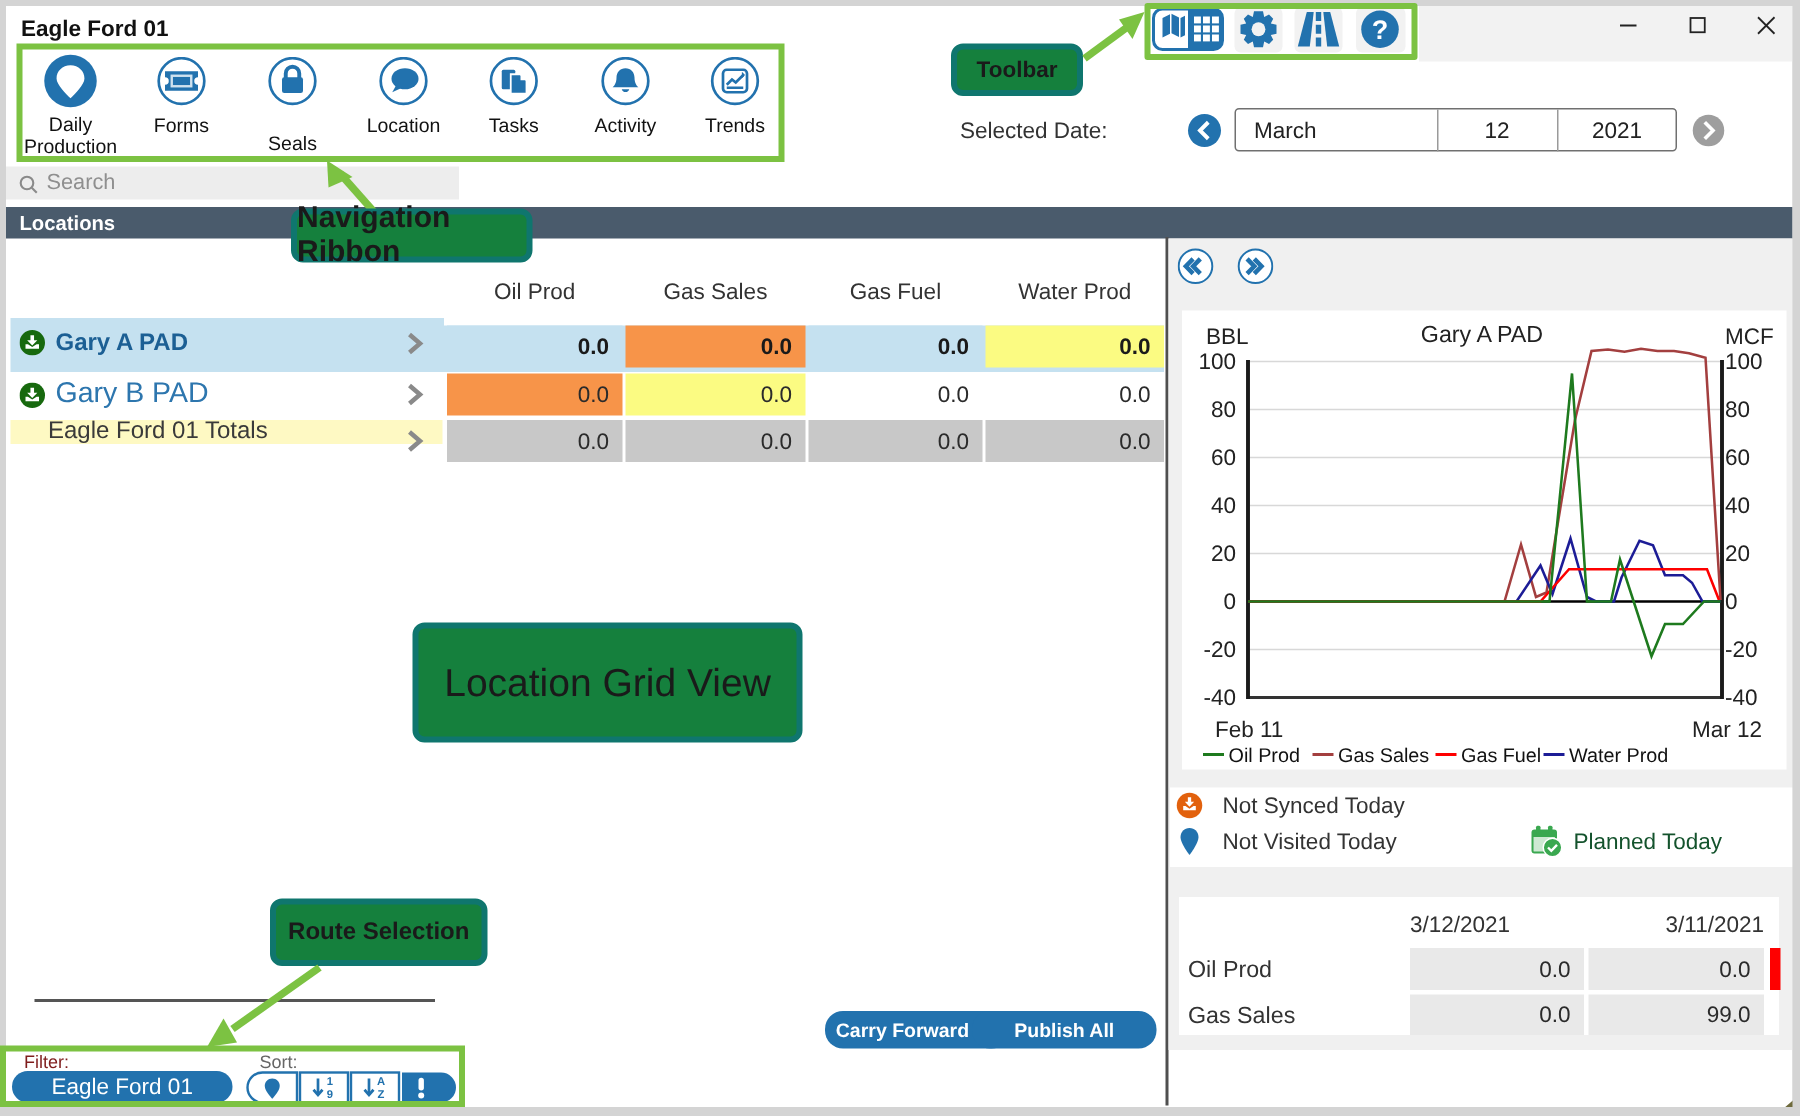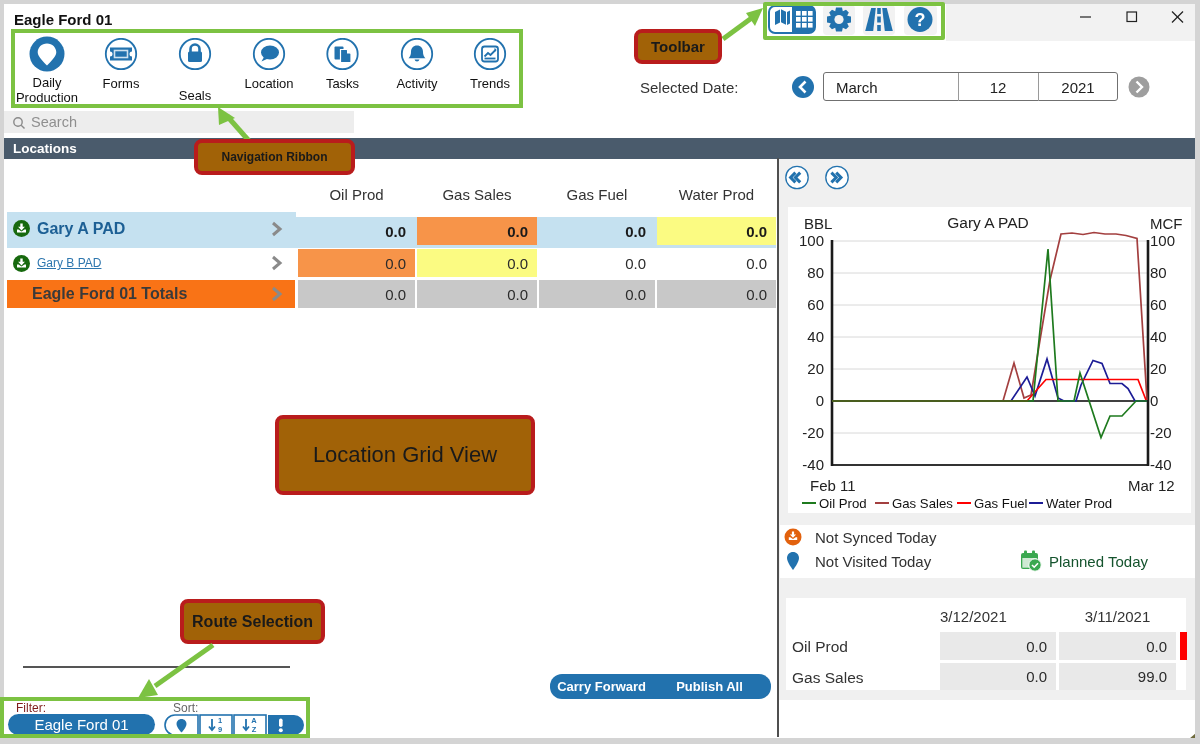--- a/index.html
+++ b/index.html
@@ -1,21 +1,21 @@
 <!DOCTYPE html>
 <html><head>
 <meta charset="utf-8">
 <style>
   * { margin:0; padding:0; box-sizing:border-box; }
   html,body { width:1200px; height:744px; overflow:hidden; }
   body { font-family:"Liberation Sans", sans-serif; background:#d4d4d4; position:relative; }
   .abs { position:absolute; }
   #win { left:4px; top:4px; width:1191px; height:734px; background:#fff; }
   .titlegrey { left:946px; top:4px; width:249px; height:37px; background:#f2f2f2; }
-  .gbox { border:4px solid #b91c1c; background:#a16207; border-radius:8px; }
+  .gbox { border:4px solid #0f766e; background:#15803d; border-radius:8px; }
   .gboxo { border:4px solid #7cc242; border-radius:6px; }
   .lbl { font-weight:bold; color:#1a1a1a; display:flex; align-items:center; justify-content:center; }
   .ic-tile { position:absolute; top:5px; height:30px; background:#f2f2f2; border-radius:4px; }
   .ribbon-item { position:absolute; text-align:center; color:#111; font-size:13px; }
   .hdrcell { position:absolute; top:186px; font-size:15px; color:#333; text-align:center; }
   .cell { position:absolute; font-size:15px; color:#2b2b2b; display:flex; align-items:center; justify-content:flex-end; padding-right:9px; }
   .namecell { position:absolute; display:flex; align-items:center; }
   .chev { position:absolute; }
 </style>
 </head>
@@ -93,21 +93,21 @@
       <circle cx="35" cy="16" r="15.2" fill="#fff" stroke="#2272ae" stroke-width="1.8"></circle>
       <rect x="27" y="8.5" width="16" height="15" rx="2.5" fill="none" stroke="#2272ae" stroke-width="1.8"></rect>
       <polyline points="29.5,18.5 33,15 35.5,17 40.5,12" fill="none" stroke="#2272ae" stroke-width="1.8"></polyline>
       <path d="M40.8 11.2 h-3 l3 3 Z" fill="#2272ae" transform="rotate(45 40.3 12.7)"></path>
       <line x1="29.5" y1="20.5" x2="40.5" y2="20.5" stroke="#2272ae" stroke-width="1.8"></line>
     </svg>
     <div style="margin-top:2px;">Trends</div>
   </div>
 </div>
 
-<div class="abs" style="left:4px;top:111px;width:350px;height:22px;background:#ededed;">
+<div class="abs" style="left:4px;top:111px;width:302px;height:22px;background:#ededed;">
   <svg width="18" height="18" style="position:absolute;left:6px;top:3px;" viewBox="0 0 18 18">
     <circle cx="8" cy="8" r="4.2" fill="none" stroke="#8a8a8a" stroke-width="1.4"></circle>
     <line x1="11.2" y1="11.2" x2="14.5" y2="14.5" stroke="#8a8a8a" stroke-width="1.4"></line>
   </svg>
   <div style="position:absolute;left:27px;top:3px;font-size:14.5px;color:#8f8f8f;">Search</div>
 </div>
 
 <div class="abs" style="left:4px;top:138px;width:1191px;height:20.5px;background:#4a5b6c;">
   <div style="position:absolute;left:9px;top:3px;font-size:13.5px;font-weight:bold;color:#fff;">Locations</div>
 </div>
@@ -135,31 +135,31 @@
   <div class="cell" style="left:417px;top:217px;width:120px;height:28px;background:#f79449;font-weight:bold;color:#1a1a1a;">0.0</div>
   <div class="cell" style="left:539px;top:217px;width:116px;height:28px;background:#c5e1f0;font-weight:bold;color:#1a1a1a;">0.0</div>
   <div class="cell" style="left:657px;top:217px;width:119px;height:28px;background:#fbfb82;font-weight:bold;color:#1a1a1a;">0.0</div>
 
   <div class="namecell" style="left:7px;top:249px;width:288px;height:28px;background:#fff;">
     <svg width="17" height="17" style="margin-left:6px;" viewBox="0 0 17 17">
       <circle cx="8.5" cy="8.5" r="8.5" fill="#17690e"></circle>
       <path d="M7.3 3.5 h2.4 v3.3 h2.2 l-3.4 3.6 -3.4-3.6 h2.2 Z" fill="#fff"></path>
       <path d="M4 9.5 v3 h9 v-3 l-1.6 0 -2.9 1.9 -2.9-1.9 Z" fill="#fff"></path>
     </svg>
-    <span style="margin-left:7px;font-size:12px;color:#2d76ae;text-decoration:underline;">Gary B PAD</span>
+    <span style="margin-left:7px;font-size:19px;color:#2d76ae;">Gary B PAD</span>
   </div>
   <svg class="chev" style="left:268px;top:255px;" width="16" height="16" viewBox="0 0 16 16">
       <polyline points="5,2 12,8 5,14" fill="none" stroke="#8a8a8a" stroke-width="3"></polyline>
     </svg>
   <div class="cell" style="left:298px;top:249px;width:117px;height:28px;background:#f79449;">0.0</div>
   <div class="cell" style="left:417px;top:249px;width:120px;height:28px;background:#fbfb82;">0.0</div>
   <div class="cell" style="left:539px;top:249px;width:116px;height:28px;background:#fff;">0.0</div>
   <div class="cell" style="left:657px;top:249px;width:119px;height:28px;background:#fff;">0.0</div>
 
-  <div class="namecell" style="left:7px;top:280px;width:288px;height:28px;background:#f97316;font-weight:bold;">
+  <div class="namecell" style="left:7px;top:280px;width:288px;height:16px;background:#fef9c3;">
     <span style="margin-left:25px;font-size:16px;color:#3a3a3a;">Eagle Ford 01 Totals</span>
   </div>
   <svg class="chev" style="left:268px;top:286px;" width="16" height="16" viewBox="0 0 16 16">
       <polyline points="5,2 12,8 5,14" fill="none" stroke="#8a8a8a" stroke-width="3"></polyline>
     </svg>
   <div class="cell" style="left:298px;top:280px;width:117px;height:28px;background:#c8c8c8;">0.0</div>
   <div class="cell" style="left:417px;top:280px;width:120px;height:28px;background:#c8c8c8;">0.0</div>
   <div class="cell" style="left:539px;top:280px;width:116px;height:28px;background:#c8c8c8;">0.0</div>
   <div class="cell" style="left:657px;top:280px;width:119px;height:28px;background:#c8c8c8;">0.0</div>
 </div>
@@ -246,21 +246,21 @@
     <rect x="12" y="0.5" width="3" height="5" rx="1" fill="#3aa850"></rect>
     <rect x="2.4" y="8" width="14.2" height="9.6" fill="#fff"></rect>
     <rect x="2.4" y="8" width="14.2" height="9.6" fill="#3aa850" opacity="0.25"></rect>
     <circle cx="15" cy="15" r="6.2" fill="#3aa850" stroke="#fff" stroke-width="1"></circle>
     <polyline points="12,15 14.2,17.2 18,13.2" fill="none" stroke="#fff" stroke-width="1.6"></polyline>
   </svg>
   <div class="abs" style="left:1049px;top:553px;font-size:15px;color:#14532d;">Planned Today</div>
 
   <div class="abs" style="left:786px;top:598px;width:400px;height:92px;background:#fff;"></div>
   <div class="abs" style="left:940px;top:608px;width:116px;text-align:left;font-size:15px;color:#333;">3/12/2021</div>
-  <div class="abs" style="left:1059px;top:608px;width:117px;text-align:center;font-size:15px;color:#333;">3/11/2021</div>
+  <div class="abs" style="left:1059px;top:608px;width:117px;text-align:right;font-size:15px;color:#333;">3/11/2021</div>
   <div class="abs" style="left:792px;top:638px;font-size:15.5px;color:#333;">Oil Prod</div>
   <div class="abs" style="left:792px;top:669px;font-size:15.5px;color:#333;">Gas Sales</div>
   <div class="cell" style="left:940px;top:632px;width:116px;height:28px;background:#e9e9e9;">0.0</div>
   <div class="cell" style="left:1059px;top:632px;width:117px;height:28px;background:#e9e9e9;">0.0</div>
   <div class="cell" style="left:940px;top:663px;width:116px;height:27px;background:#e9e9e9;">0.0</div>
   <div class="cell" style="left:1059px;top:663px;width:117px;height:27px;background:#e9e9e9;">99.0</div>
   <div class="abs" style="left:1180px;top:632px;width:7px;height:28px;background:#fe0000;"></div>
 </div>
 
 <div class="abs" style="left:23px;top:666px;width:267px;height:2px;background:#555;"></div>
@@ -358,23 +358,23 @@
   <div class="abs gbox lbl" style="left:634px;top:29px;width:88px;height:35px;font-size:15px;">Toolbar</div>
   <svg class="abs" style="left:715px;top:2px;" width="55" height="45" viewBox="0 0 55 45">
     <line x1="8" y1="37" x2="38" y2="15" stroke="#7cc242" stroke-width="5"></line>
     <polygon points="48,6 31,11 40,24" fill="#7cc242"></polygon>
   </svg>
 
   <svg class="abs" style="left:205px;top:104px;" width="60" height="40" viewBox="0 0 60 40">
     <line x1="45" y1="38" x2="22" y2="12" stroke="#7cc242" stroke-width="5"></line>
     <polygon points="13,3 14,21 30,14" fill="#7cc242"></polygon>
   </svg>
-  <div class="abs gbox lbl" style="left:194px;top:139px;width:161px;height:36px;font-size:12px;">Navigation Ribbon</div>
-
-  <div class="abs gbox lbl" style="left:275px;top:415px;width:260px;height:80px;font-size:22px;font-weight:normal;">Location Grid View</div>
+  <div class="abs gbox lbl" style="left:194px;top:139px;width:161px;height:36px;font-size:20px;">Navigation Ribbon</div>
+
+  <div class="abs gbox lbl" style="left:275px;top:415px;width:260px;height:80px;font-size:26px;font-weight:normal;">Location Grid View</div>
 
   <div class="abs gbox lbl" style="left:180px;top:599px;width:145px;height:45px;font-size:16px;">Route Selection</div>
   <svg class="abs" style="left:130px;top:640px;" width="90" height="62" viewBox="0 0 90 62">
     <line x1="83" y1="5" x2="25" y2="46" stroke="#7cc242" stroke-width="5"></line>
     <polygon points="8,58 28,55 19,39" fill="#7cc242"></polygon>
   </svg>
   <div class="abs" style="left:0px;top:697px;width:310px;height:41px;border:4px solid #7cc242;"></div>
 </div>
 
 <svg class="abs" style="left:1189px;top:733px;" width="7" height="6" viewBox="0 0 7 6">

